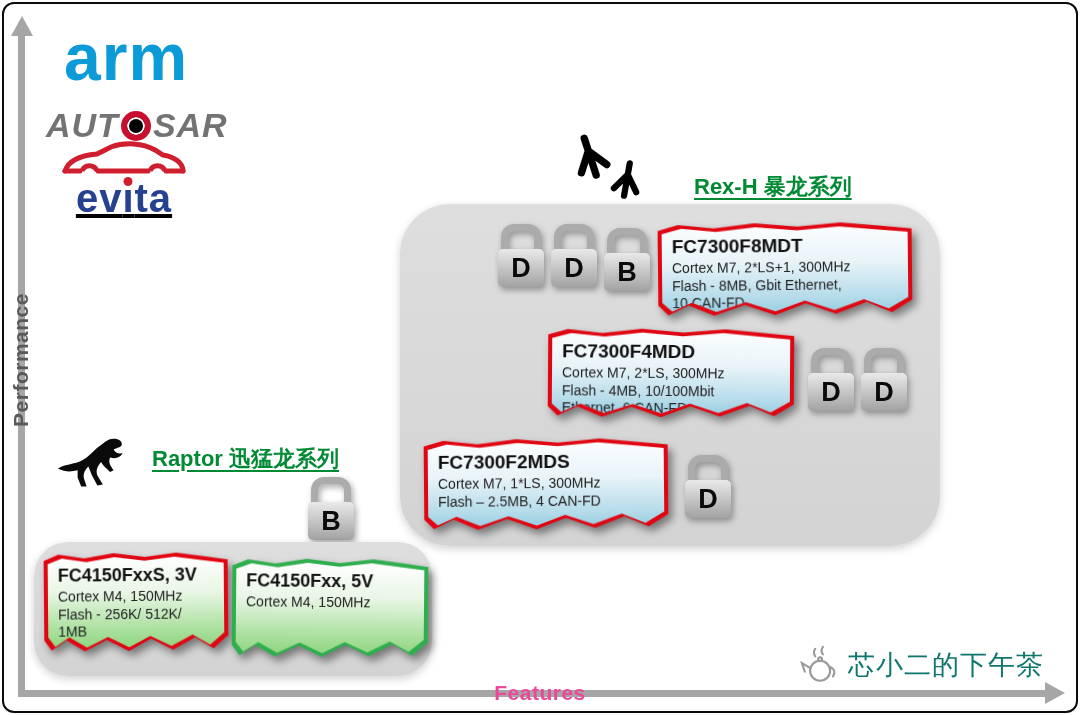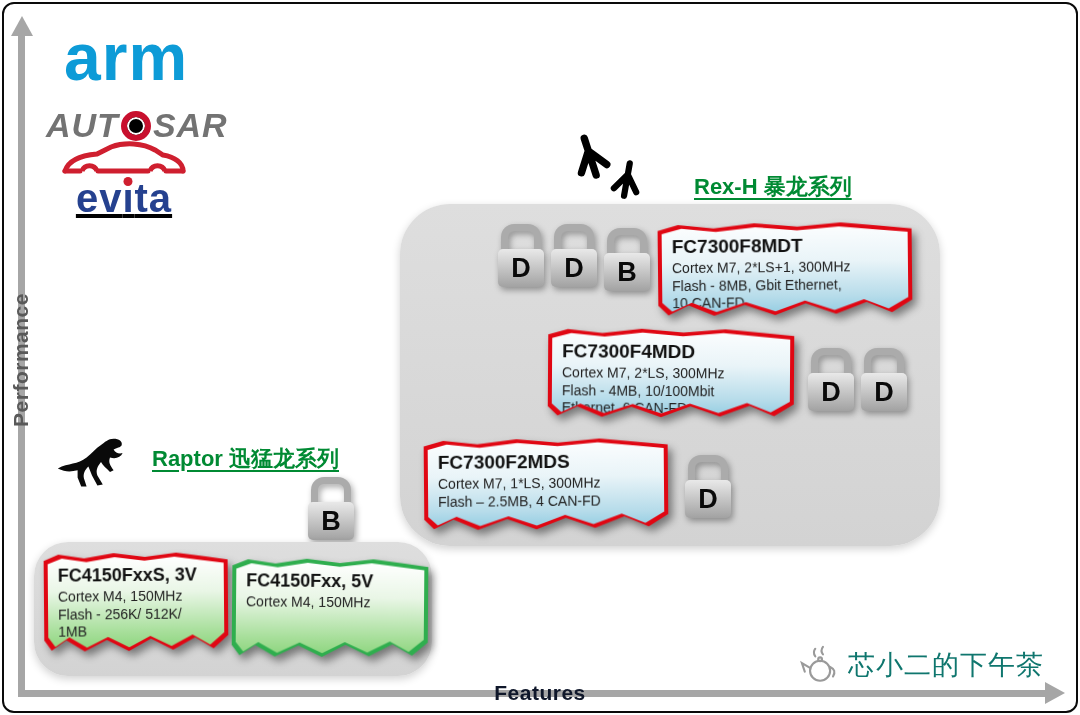--- a/index.html
+++ b/index.html
@@ -17,21 +17,21 @@
   .axis-y-arrow { position:absolute; left:11px; top:16px;
     border-left:11px solid transparent; border-right:11px solid transparent;
     border-bottom:20px solid #a6a6a6; }
   .axis-x { position:absolute; left:18px; right:34px; bottom:18px; height:7px; background:#a6a6a6; }
   .axis-x-arrow { position:absolute; right:15px; bottom:11px;
     border-top:11px solid transparent; border-bottom:11px solid transparent;
     border-left:20px solid #a6a6a6; }
   .ylabel { position:absolute; left:21px; top:360px; transform:translate(-50%,-50%) rotate(-90deg);
     font-size:21px; font-weight:bold; color:#595959; letter-spacing:0.5px; white-space:nowrap; }
   .xlabel { position:absolute; left:540px; bottom:10px; transform:translateX(-50%);
-    font-size:21px; font-weight:bold; color:#0f172a; letter-spacing:0.5px; }
+    font-size:21px; font-weight:bold; color:#ec4899; letter-spacing:0.5px; }
 
   
   .logo-arm { position:absolute; left:64px; top:14px; font-size:66px; font-weight:bold;
     color:#0d9bd7; line-height:1; letter-spacing:1px;margin-top:10px; }
   .logo-autosar { position:absolute; left:46px; top:106px; display:flex; align-items:center;
     font-size:34px; font-weight:700; font-style:italic; color:#737373; letter-spacing:1px; }
   .autosar-o { display:inline-block; width:30px; height:30px; border-radius:50%;
     border:6px solid #c8102e; background:#000; box-sizing:border-box;
     box-shadow: inset 0 0 0 2px #fff; margin:0 2px; }
   .logo-evita { position:absolute; left:56px; top:140px; width:136px;text-decoration:underline; }

